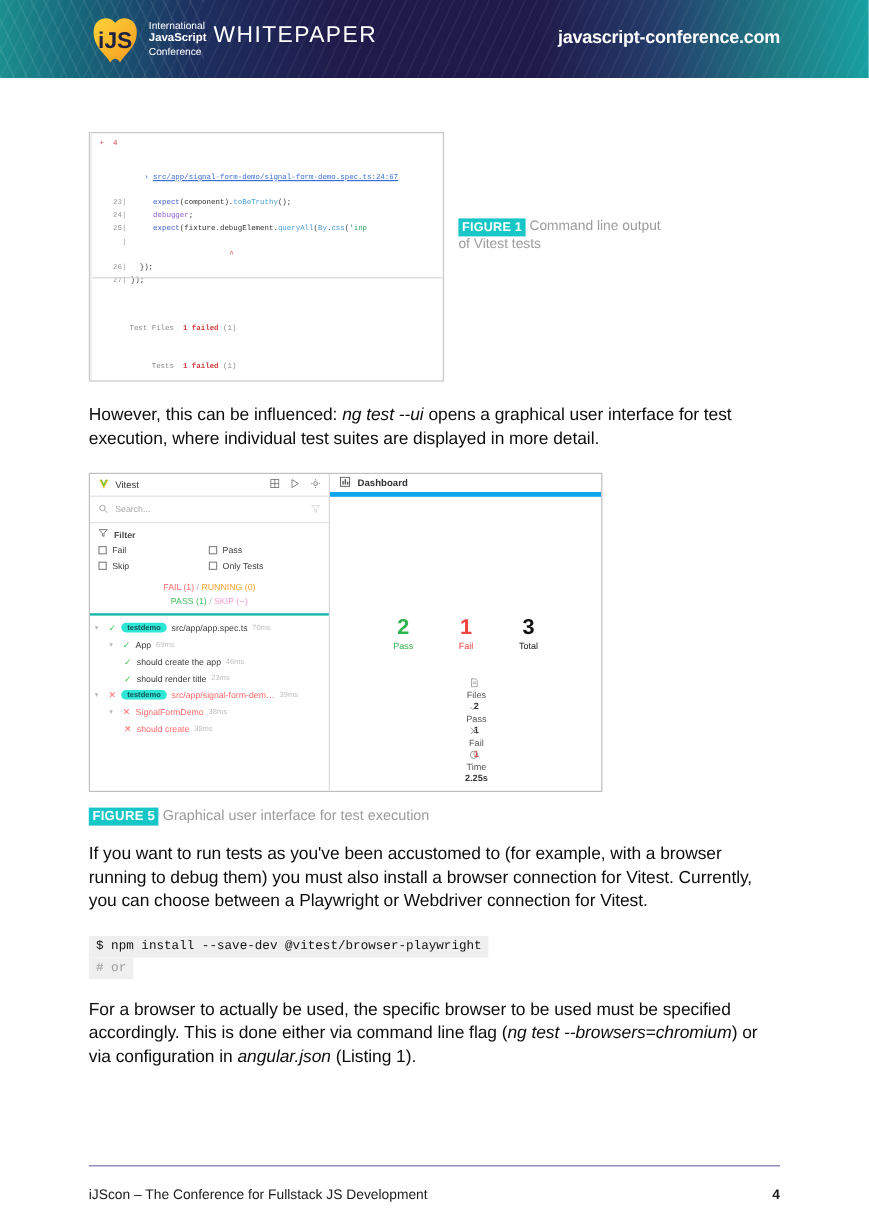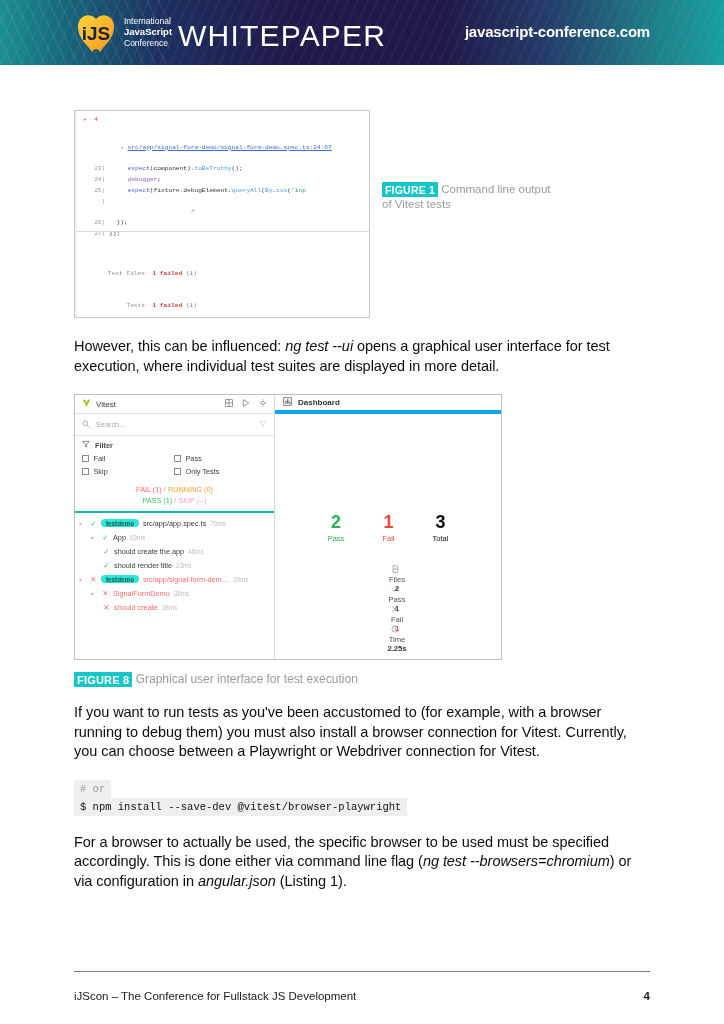--- a/index.html
+++ b/index.html
@@ -43,21 +43,21 @@
   .logo-lines {
     display: flex; flex-direction: column; justify-content: center;
     line-height: 1.18; color: #ffffff;
   }
   .logo-lines .l1 { font-size: 8.5px; }
   .logo-lines .l2 { font-size: 9.5px; font-weight: bold; }
   .logo-lines .l3 { font-size: 8.5px; }
 
   .whitepaper {
     position: absolute; left: 178px; top: 19px;
-    color: #ffffff; font-size: 30px; letter-spacing: 1.2px;
+    color: #ffffff; font-size: 19px; letter-spacing: 1.2px;
     font-weight: 300; z-index: 3;
   }
   .site-url {
     position: absolute; right: 74px; top: 23px;
     color: #ffffff; font-size: 15px; font-weight: bold;
     letter-spacing: -0.2px; z-index: 3;
   }
 
   
   .page { position: relative; width: 724px; padding: 0 74px; }
@@ -483,29 +483,29 @@
               </svg>
           </span>
           <span class="dlab">Time</span>
           <span class="dval">2.25s</span>
         </div>
       </div>
     </div>
   </div>
 
   <div class="fig2-cap">
-    <span class="fig-tag">FIGURE 8</span>
+    <span class="fig-tag">FIGURE 5</span>
     <span>Graphical user interface for test execution</span>
   </div>
 
   <p class="body">If you want to run tests as you've been accustomed to (for example, with a browser running to debug them) you must also install a browser connection for Vitest. Currently, you can choose between a Playwright or Webdriver connection for Vitest.</p>
 
   <div class="codeblock">
+    <div><span class="codeline">$ npm install --save-dev @vitest/browser-playwright</span></div>
     <div><span class="codeline comment"># or</span></div>
-    <div><span class="codeline">$ npm install --save-dev @vitest/browser-playwright</span></div>
   </div>
 
   <p class="body"><span>For a browser to actually be used, the specific browser to be used must be specified accordingly. This is done either via command line flag (</span><em>ng test --browsers=chromium</em><span>) or via configuration in </span><em>angular.json</em><span> (Listing 1).</span></p>
 </div>
 
 <div class="footer-rule"></div>
 <div class="footer">
   <span>iJScon – The Conference for Fullstack JS Development</span>
   <span class="pg">4</span>
 </div>

